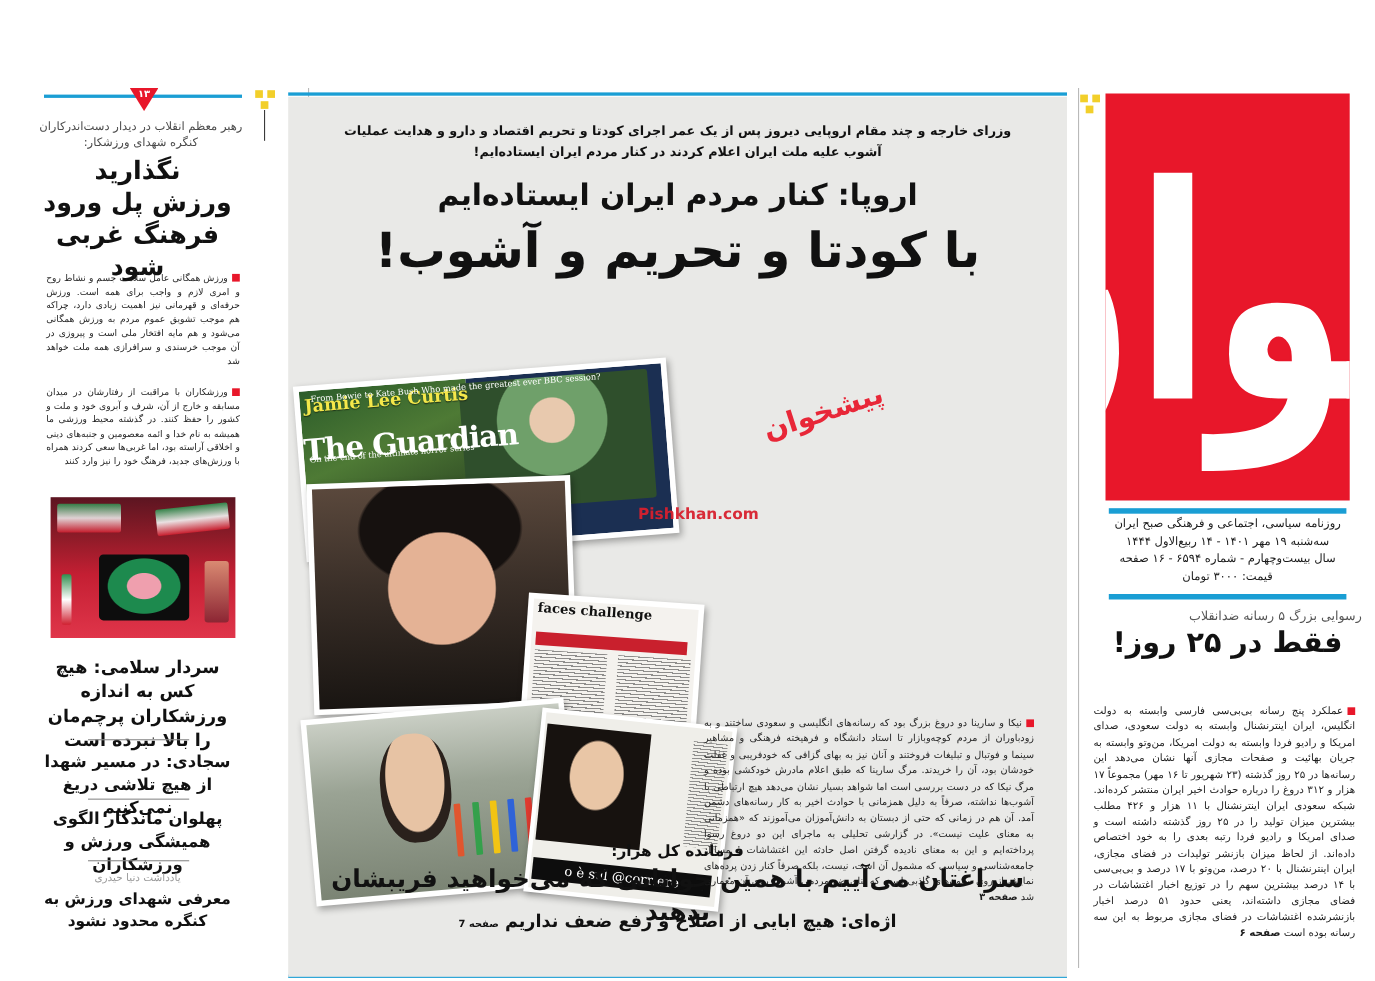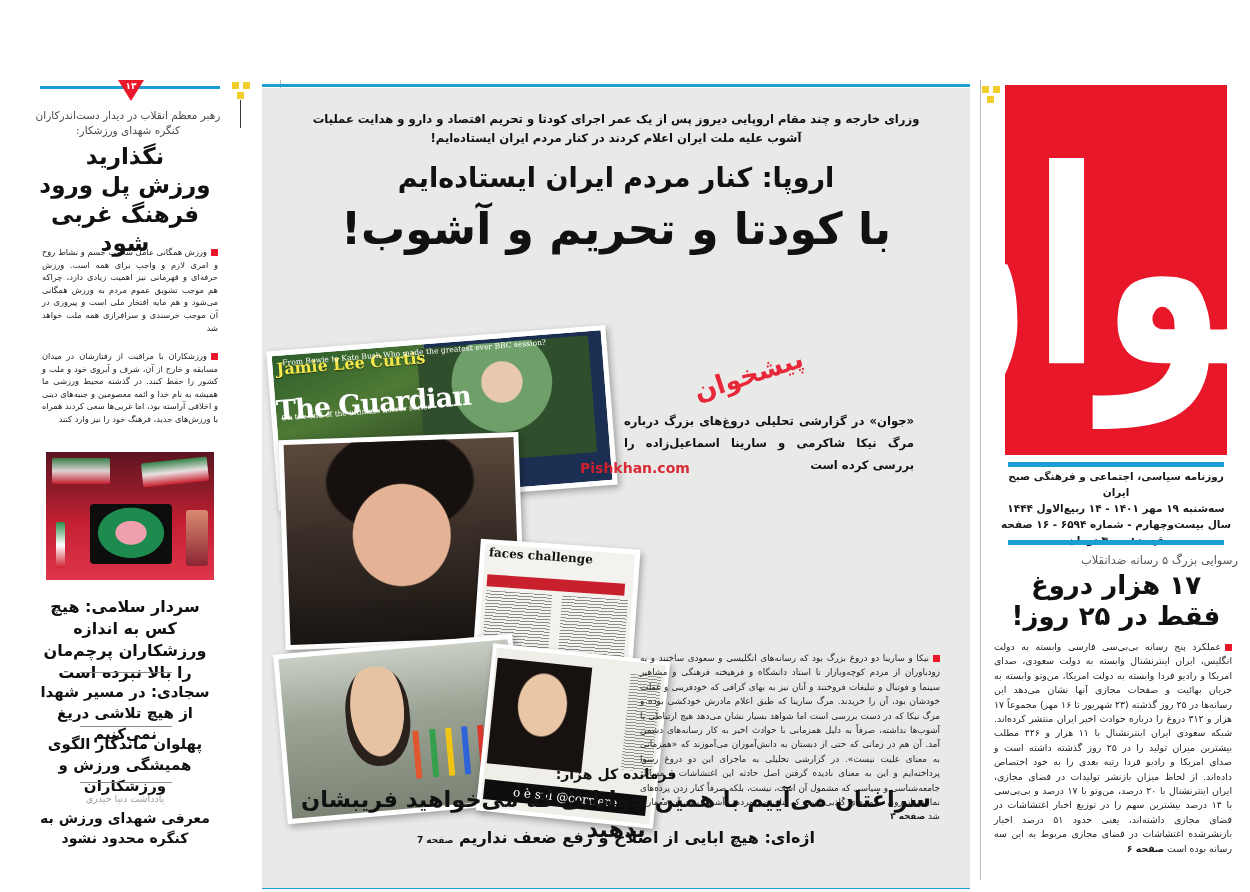--- a/index.html
+++ b/index.html
@@ -39,21 +39,21 @@
     display:flex;align-items:center;justify-content:center;
     text-shadow:0 0 1px #e8172a;
     transform:scaleY(1.35);
     user-select:none;
   }
   .blue-rule{position:absolute;left:28px;width:216px;height:5px;background:#1a9ed4;}
   #rule-top{top:462px;}
   #rule-bottom{top:540px;}
   #masthead-meta{
     position:absolute;left:20px;top:468px;width:232px;
-    text-align:center;font-size:10.5px;line-height:16px;color:#1a1a1a;font-weight:bold;
+    text-align:center;font-size:10.5px;line-height:16px;color:#1a1a1a;font-weight:normal;
   }
 
   
   #right-kicker{
     position:absolute;left:14px;top:552px;width:244px;
     text-align:right;font-size:11.5px;color:#555;line-height:16px;
   }
   #right-headline{
     position:absolute;left:10px;top:570px;width:252px;
     text-align:center;font-size:26px;line-height:31px;font-weight:bold;color:#111;
@@ -353,21 +353,20 @@
   <div id="center-top-rule"></div>
   <div id="center-bottom-rule"></div>
 
   <div id="center-col">
 
     <div id="lead-standfirst" class="rtl">وزرای خارجه و چند مقام اروپایی دیروز پس از یک عمر اجرای کودتا و تحریم اقتصاد و دارو و هدایت عملیات آشوب علیه ملت ایران اعلام کردند در کنار مردم ایران ایستاده‌ایم!</div>
     <div id="lead-kicker" class="rtl">اروپا: کنار مردم ایران ایستاده‌ایم</div>
     <div id="lead-headline" class="rtl">با کودتا و تحریم و آشوب!</div>
     <div id="lead-pageref" class="rtl">صفحه ۶</div>
 
-    <div id="sub-standfirst" class="rtl">«جوان» در گزارشی تحلیلی دروغ‌های بزرگ درباره مرگ نیکا شاکرمی و سارینا اسماعیل‌زاده را بررسی کرده است</div>
 
     <div id="collage">
 
       <div class="clip" id="clip-guardian">
         <div id="guard-inner">
           <div id="guard-left"></div>
           <div id="guard-right"></div>
           <div id="jamie-face"></div>
           <div id="jamie-text">Jamie Lee Curtis</div>
           <div id="jamie-sub">On the end of the ultimate horror series</div>
@@ -435,21 +434,20 @@
       <div>روزنامه سیاسی، اجتماعی و فرهنگی صبح ایران</div>
       <div>سه‌شنبه ۱۹ مهر ۱۴۰۱ - ۱۴ ربیع‌الاول ۱۴۴۴</div>
       <div>سال بیست‌وچهارم - شماره ۶۵۹۴ - ۱۶ صفحه</div>
       <div>قیمت: ۳۰۰۰ تومان</div>
     </div>
 
     <div class="blue-rule" id="rule-bottom"></div>
 
     <div id="right-kicker" class="rtl">رسوایی بزرگ ۵ رسانه ضدانقلاب</div>
     <div id="right-headline" class="rtl">
-      <div>۱۷ هزار دروغ</div>
       <div>فقط در ۲۵ روز!</div>
     </div>
     <div id="right-body" class="rtl"><span class="bullet-sq"></span><span>عملکرد پنج رسانه بی‌بی‌سی فارسی وابسته به دولت انگلیس، ایران اینترنشنال وابسته به دولت سعودی، صدای امریکا و رادیو فردا وابسته به دولت امریکا، من‌وتو وابسته به جریان بهائیت و صفحات مجازی آنها نشان می‌دهد این رسانه‌ها در ۲۵ روز گذشته (۲۳ شهریور تا ۱۶ مهر) مجموعاً ۱۷ هزار و ۳۱۲ دروغ را درباره حوادث اخیر ایران منتشر کرده‌اند. شبکه سعودی ایران اینترنشنال با ۱۱ هزار و ۴۲۶ مطلب بیشترین میزان تولید را در ۲۵ روز گذشته داشته است و صدای امریکا و رادیو فردا رتبه بعدی را به خود اختصاص داده‌اند. از لحاظ میزان بازنشر تولیدات در فضای مجازی، ایران اینترنشنال با ۲۰ درصد، من‌وتو با ۱۷ درصد و بی‌بی‌سی با ۱۴ درصد بیشترین سهم را در توزیع اخبار اغتشاشات در فضای مجازی داشته‌اند، یعنی حدود ۵۱ درصد اخبار بازنشرشده اغتشاشات در فضای مجازی مربوط به این سه رسانه بوده است</span> <span class="pageref">صفحه ۶</span></div>
   </div>
 
   <div class="deco" id="deco-left">
       <i class="a"></i>
       <i class="b"></i>
       <i class="c"></i>
     </div>

